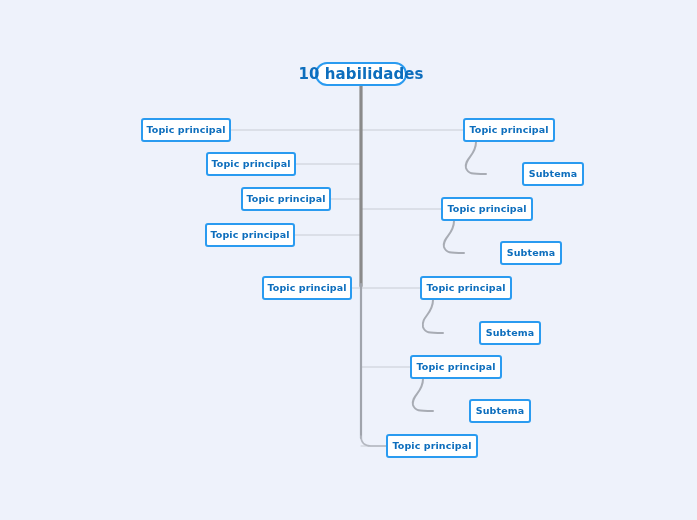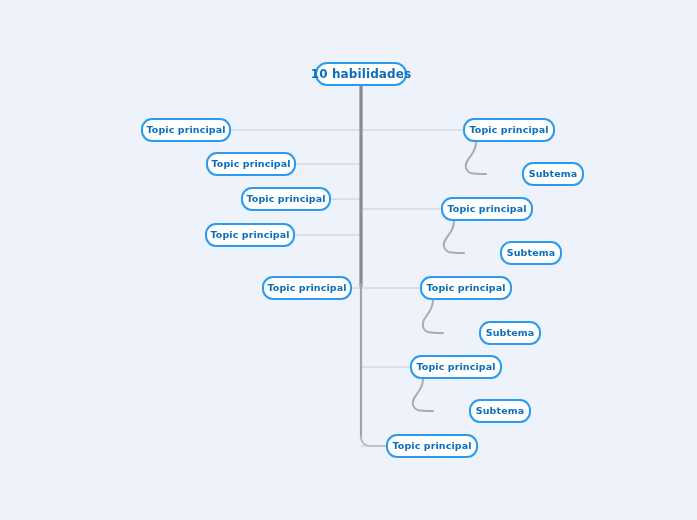--- a/index.html
+++ b/index.html
@@ -24,32 +24,32 @@
     top: 0;
     width: 697px;
     height: 520px;
     pointer-events: none;
   }
   .node {
     position: absolute;
     box-sizing: border-box;
     background: #ffffff;
     border: 2px solid #2a9bf0;
-    border-radius: 11px;
+    border-radius: 3px;
     color: #0d6ebd;
     font-weight: bold;
     display: flex;
     align-items: center;
     justify-content: center;
     white-space: nowrap;
     letter-spacing: 0.1px;
     line-height: 1;
   }
   .node.root {
-    font-size: 12px;
+    font-size: 15px;
     border-radius: 12px;
   }
   .node.topic {
     font-size: 9.5px;
   }
   .node.sub {
     font-size: 9.5px;
     margin-left: 36px;
   }
 </style>

